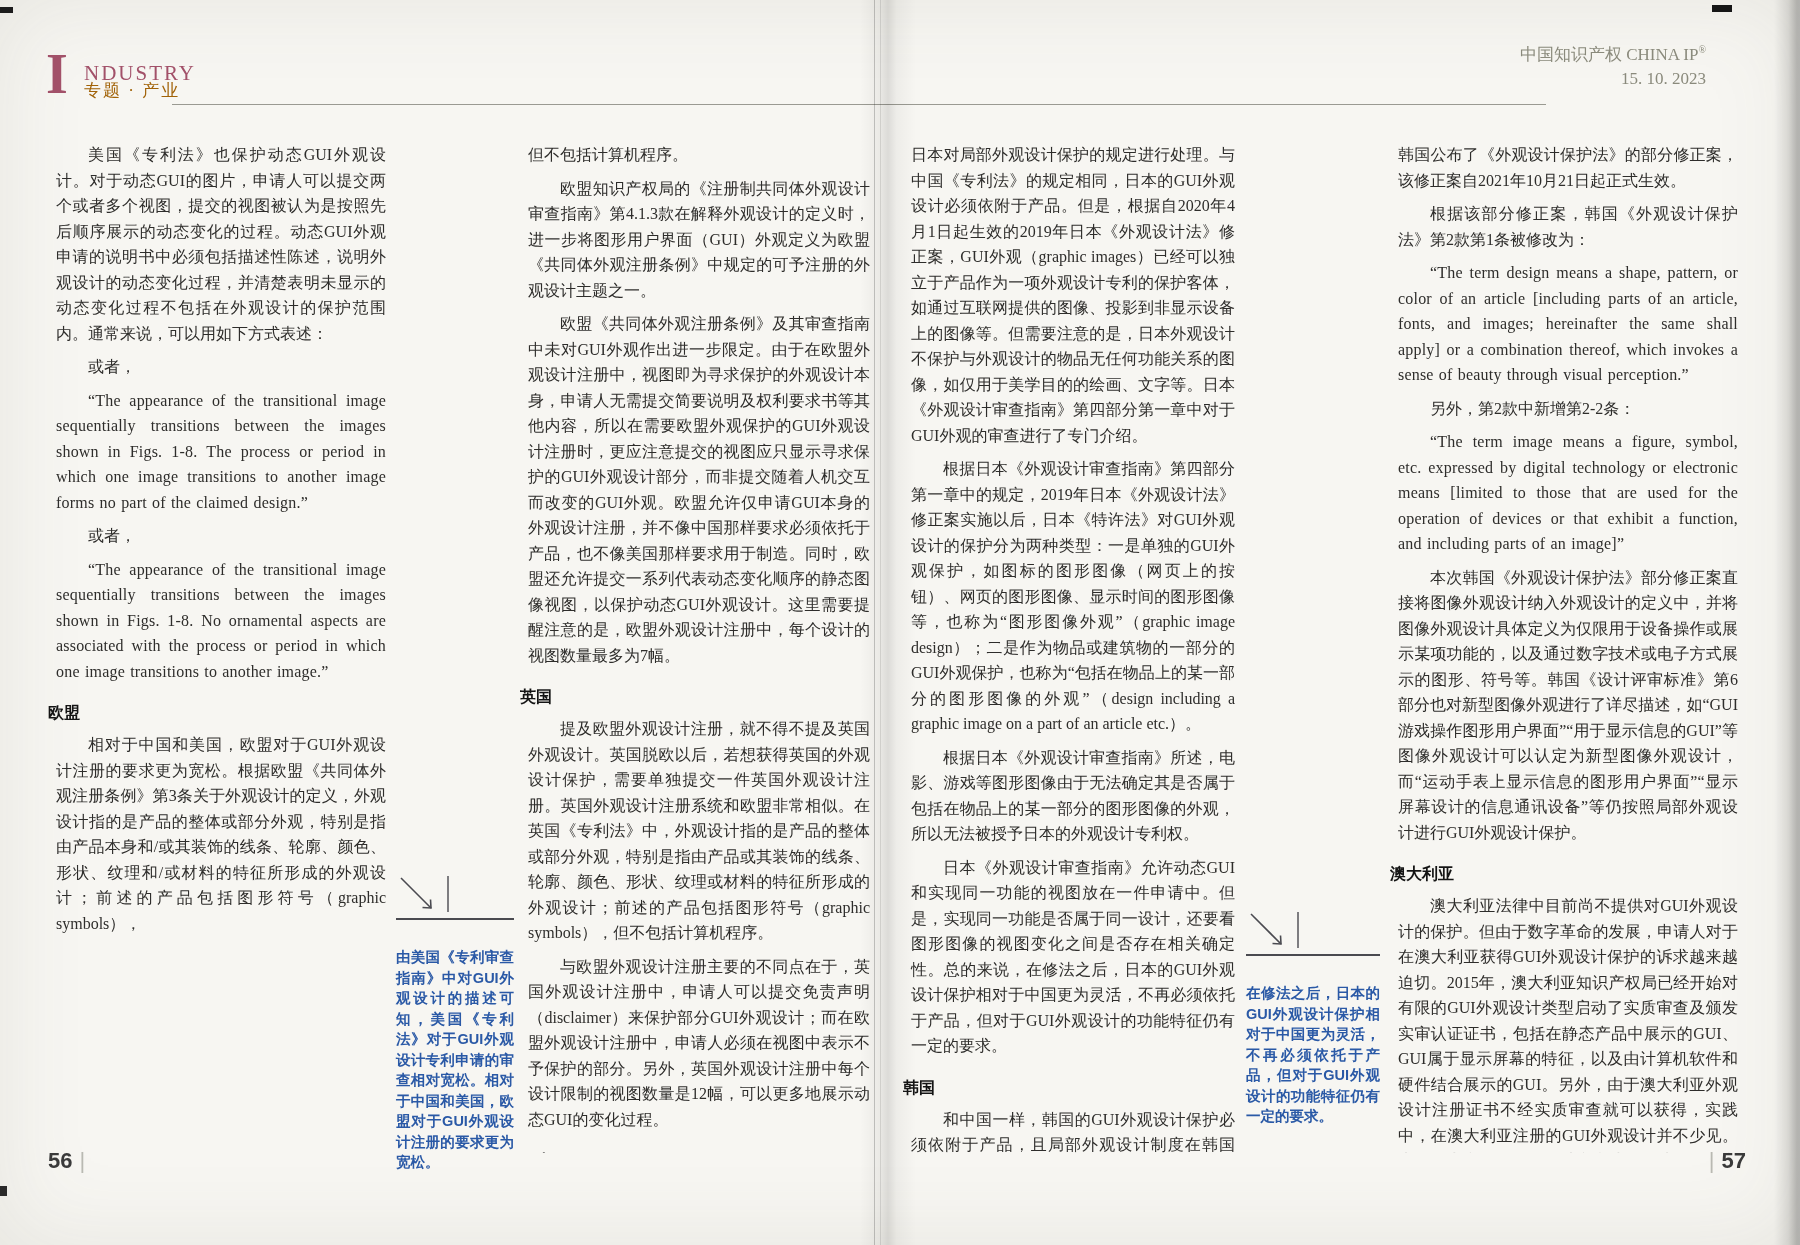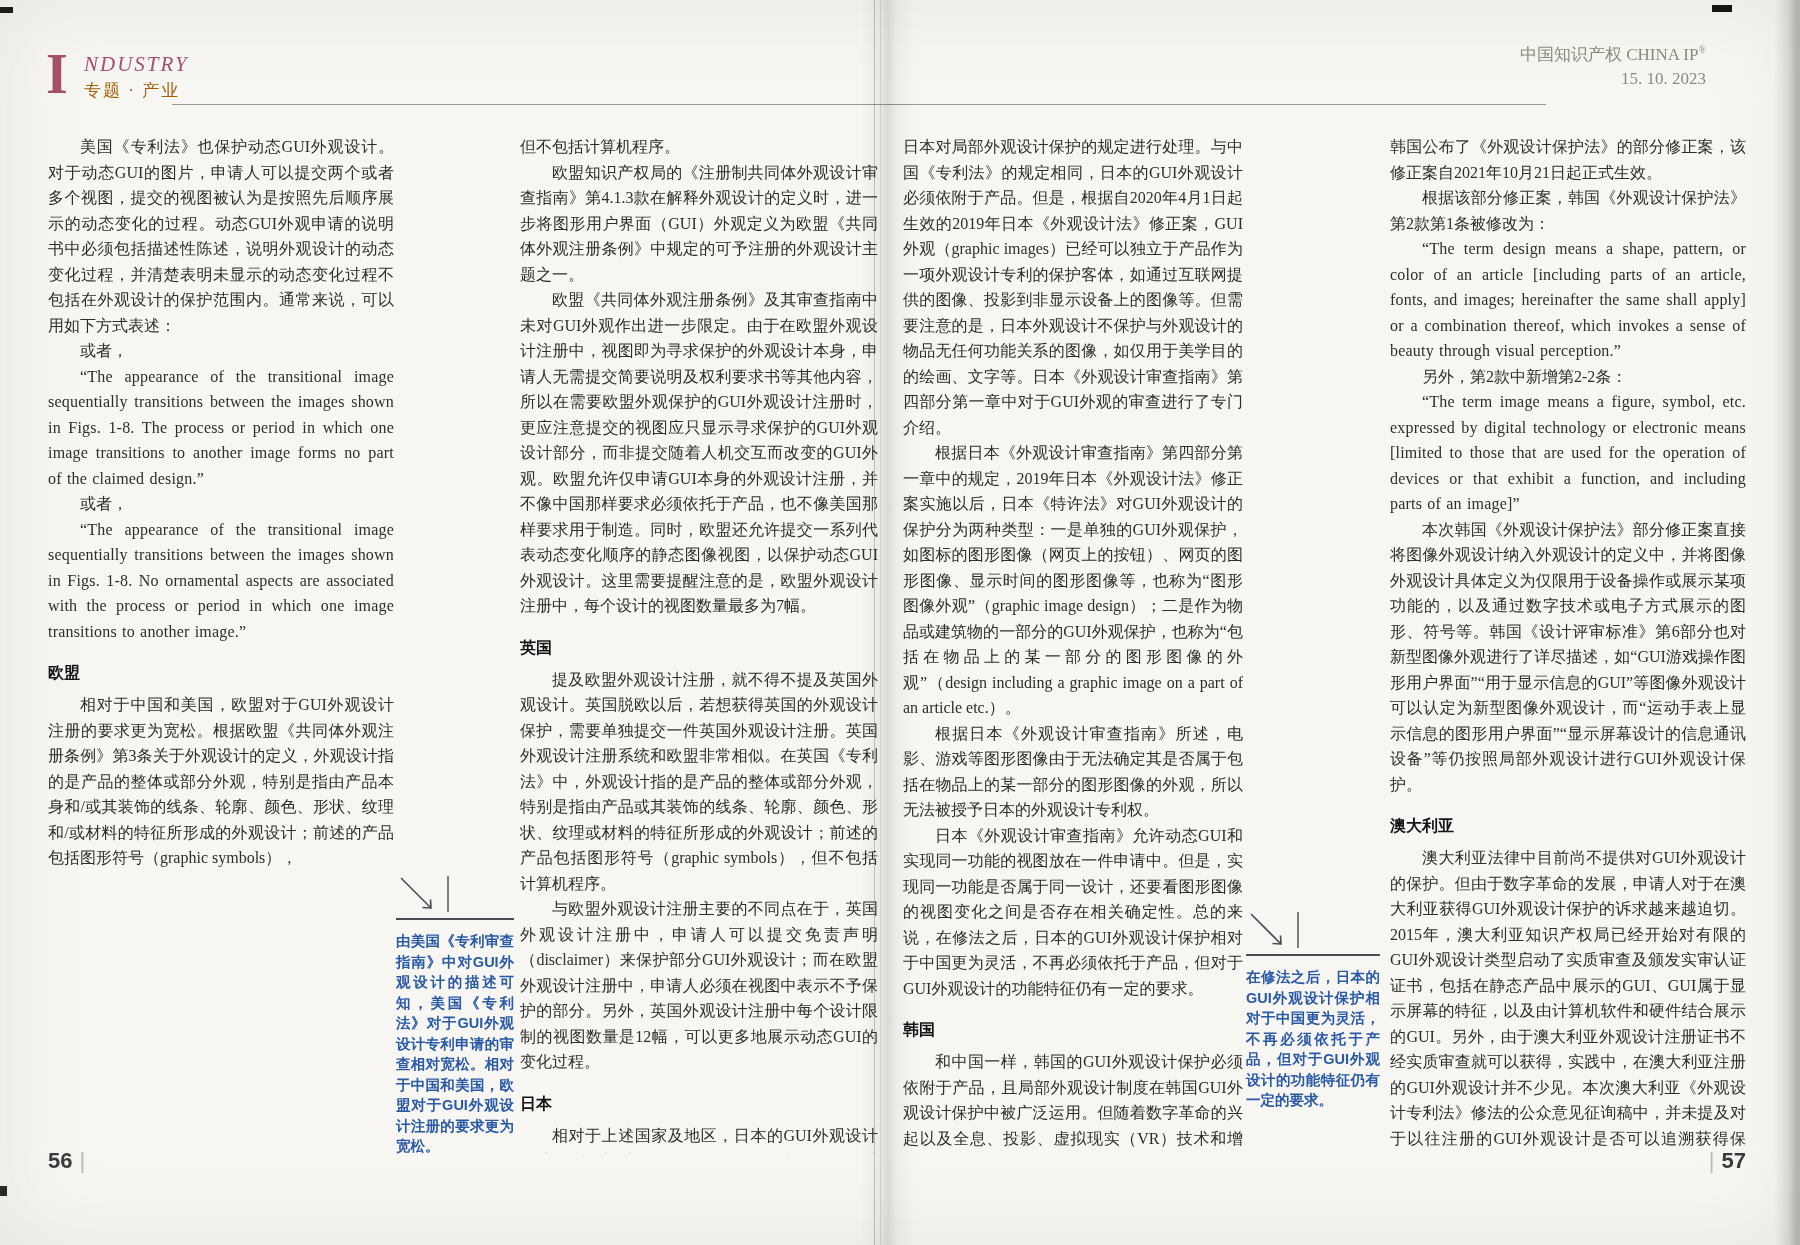--- a/index.html
+++ b/index.html
@@ -6,50 +6,50 @@
   body{
     width:1800px;height:1245px;position:relative;overflow:hidden;
     background:#f7f6f2;
     font-family:"Liberation Serif","DejaVu Serif",serif;
   }
   .vignette{position:absolute;inset:0;pointer-events:none;
     box-shadow:inset 0 0 90px rgba(90,85,70,0.10);}
   
   .drop-cap{position:absolute;left:46px;top:48px;font-size:56px;line-height:52px;
     font-weight:700;color:#a25169;}
-  .section-en{position:absolute;left:84px;top:52px;font-size:21px;letter-spacing:2px;
-    color:#a25169;font-style:italic;}
+  .section-en{position:absolute;left:84px;top:61px;font-size:21px;letter-spacing:2px;
+    color:#a25169;}
   .section-cn{position:absolute;left:84px;top:79px;font-size:17px;color:#a16207;letter-spacing:2px;}
   .header-rule{position:absolute;left:172px;top:104px;width:1374px;height:1px;
     background:#9a9a92;}
   .brand-box{position:absolute;left:1380px;top:38px;width:326px;text-align:right;
     color:#8a8a7c;font-size:17px;line-height:24px;font-family:"Liberation Serif",serif;}
   .brand-box sup{font-size:10px;}
   
   .col{position:absolute;top:118px;height:1035px;overflow:hidden;
     font-size:16px;line-height:25.5px;color:#2e2d2b;text-align:justify;padding-top:16px;
     box-sizing:border-box;}
   .col-l1{left:48px;width:346px;}
   .col-l2{left:520px;width:358px;}
   .col-r1{left:903px;width:340px;}
   .col-r2{left:1390px;width:356px;}
-  .blk{margin:0;}
+  .blk{margin:8px;}
   .blk.p{text-indent:2em;}
   .blk.c{text-indent:0;}
   .blk.q{text-indent:2em;letter-spacing:.2px;word-spacing:1px;}
   .blk.h{font-family:"Liberation Sans","DejaVu Sans",sans-serif;font-weight:700;
     font-size:16px;line-height:22px;color:#141414;margin:18px 0 8px;text-indent:0;}
   
   .callout{position:absolute;color:#2a59a6;
     font-family:"Liberation Sans","DejaVu Sans",sans-serif;
     font-weight:700;font-size:14.5px;line-height:20.5px;text-align:justify;}
   .callout-l{left:396px;top:876px;width:118px;}
   .callout-r{left:1246px;top:912px;width:134px;}
   .callout .arrow{display:block;margin:0 0 4px 2px;}
-  .callout .callout-text{border-top:2px solid #4a4a50;padding-top:11px;}
+  .callout .callout-text{border-top:2px solid #4a4a50;padding-top:27px;}
   
   .pagenum{position:absolute;top:1148px;font-family:"Liberation Sans",sans-serif;
     font-size:22px;font-weight:700;color:#3a3a3a;}
   .pn-left{left:48px;}
   .pn-right{left:1660px;width:86px;text-align:right;}
   .pagenum .bar{color:#b9b9b2;font-weight:400;padding:0 7px;}
   
   .gutter{position:absolute;left:860px;top:0;width:56px;height:1245px;pointer-events:none;
     background:linear-gradient(90deg,rgba(0,0,0,0) 0%,rgba(0,0,0,0.05) 35%,
       rgba(0,0,0,0.11) 50%,rgba(0,0,0,0.04) 65%,rgba(0,0,0,0) 100%);}

